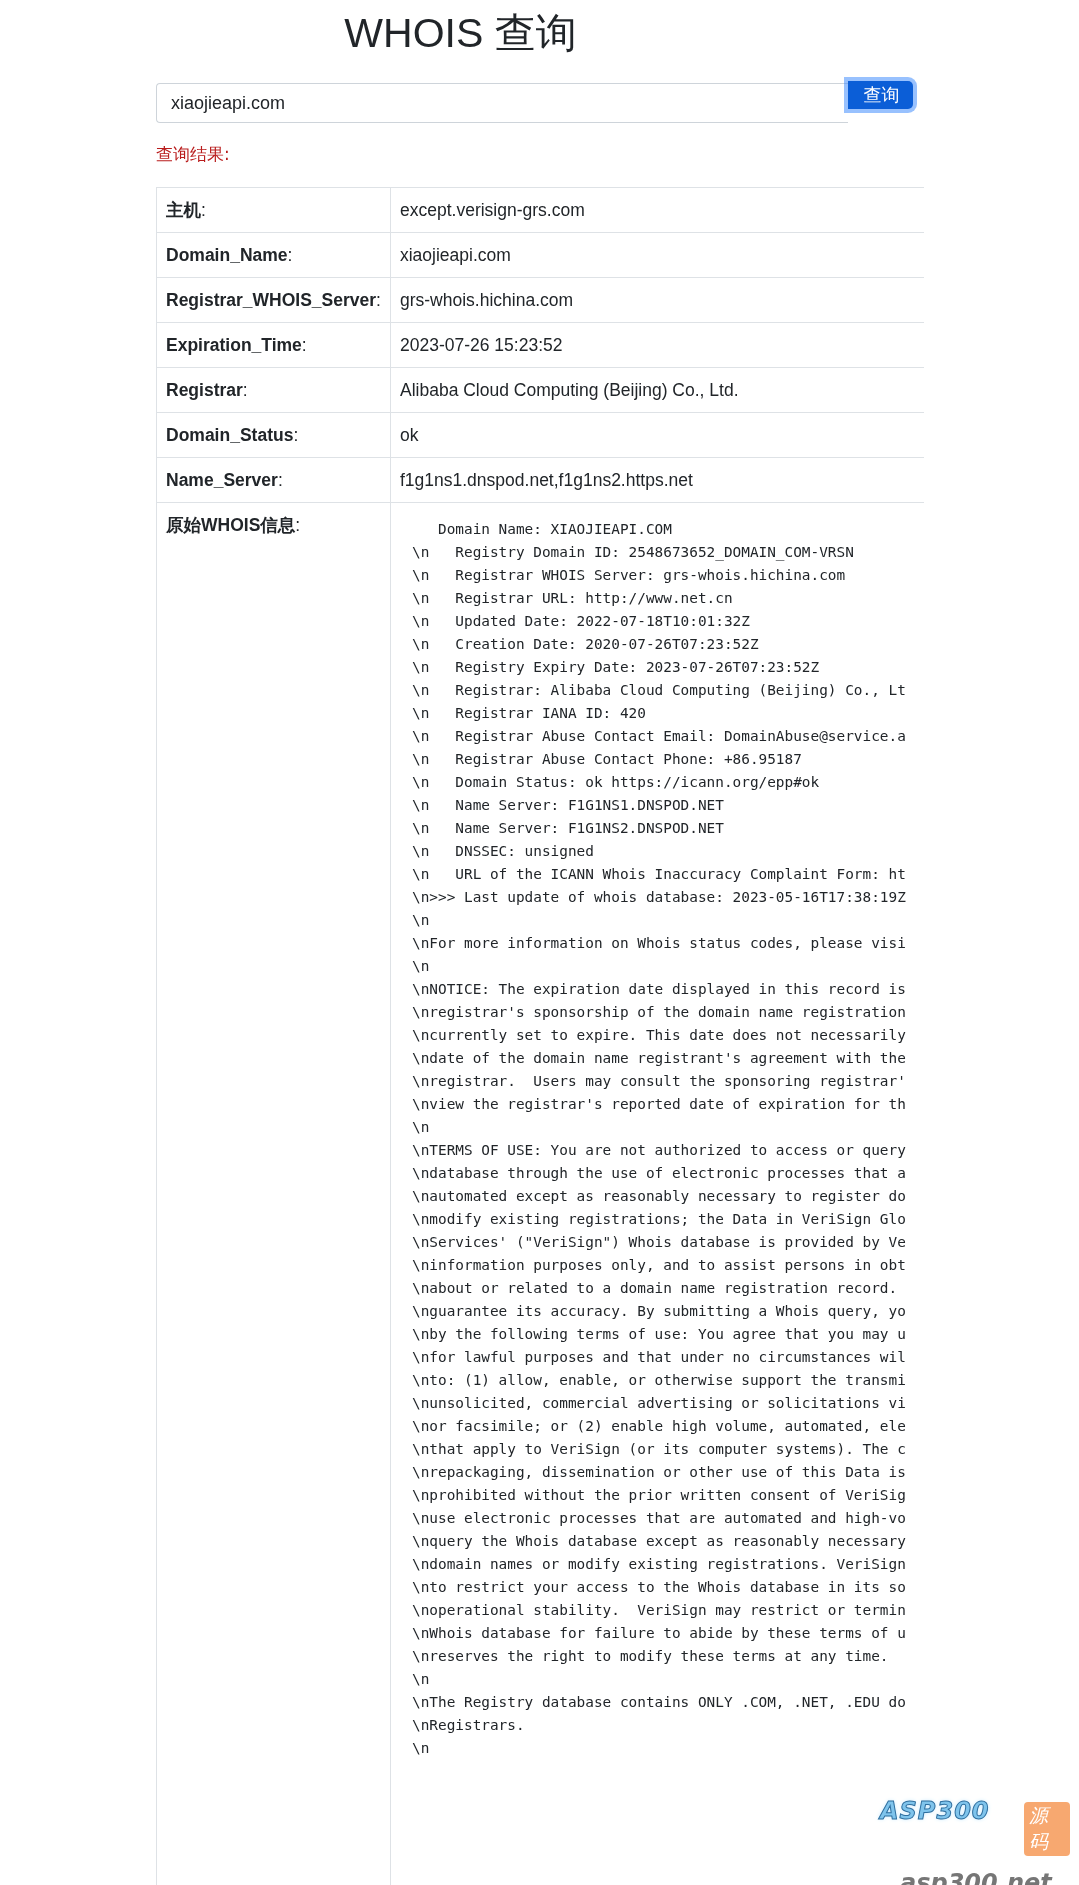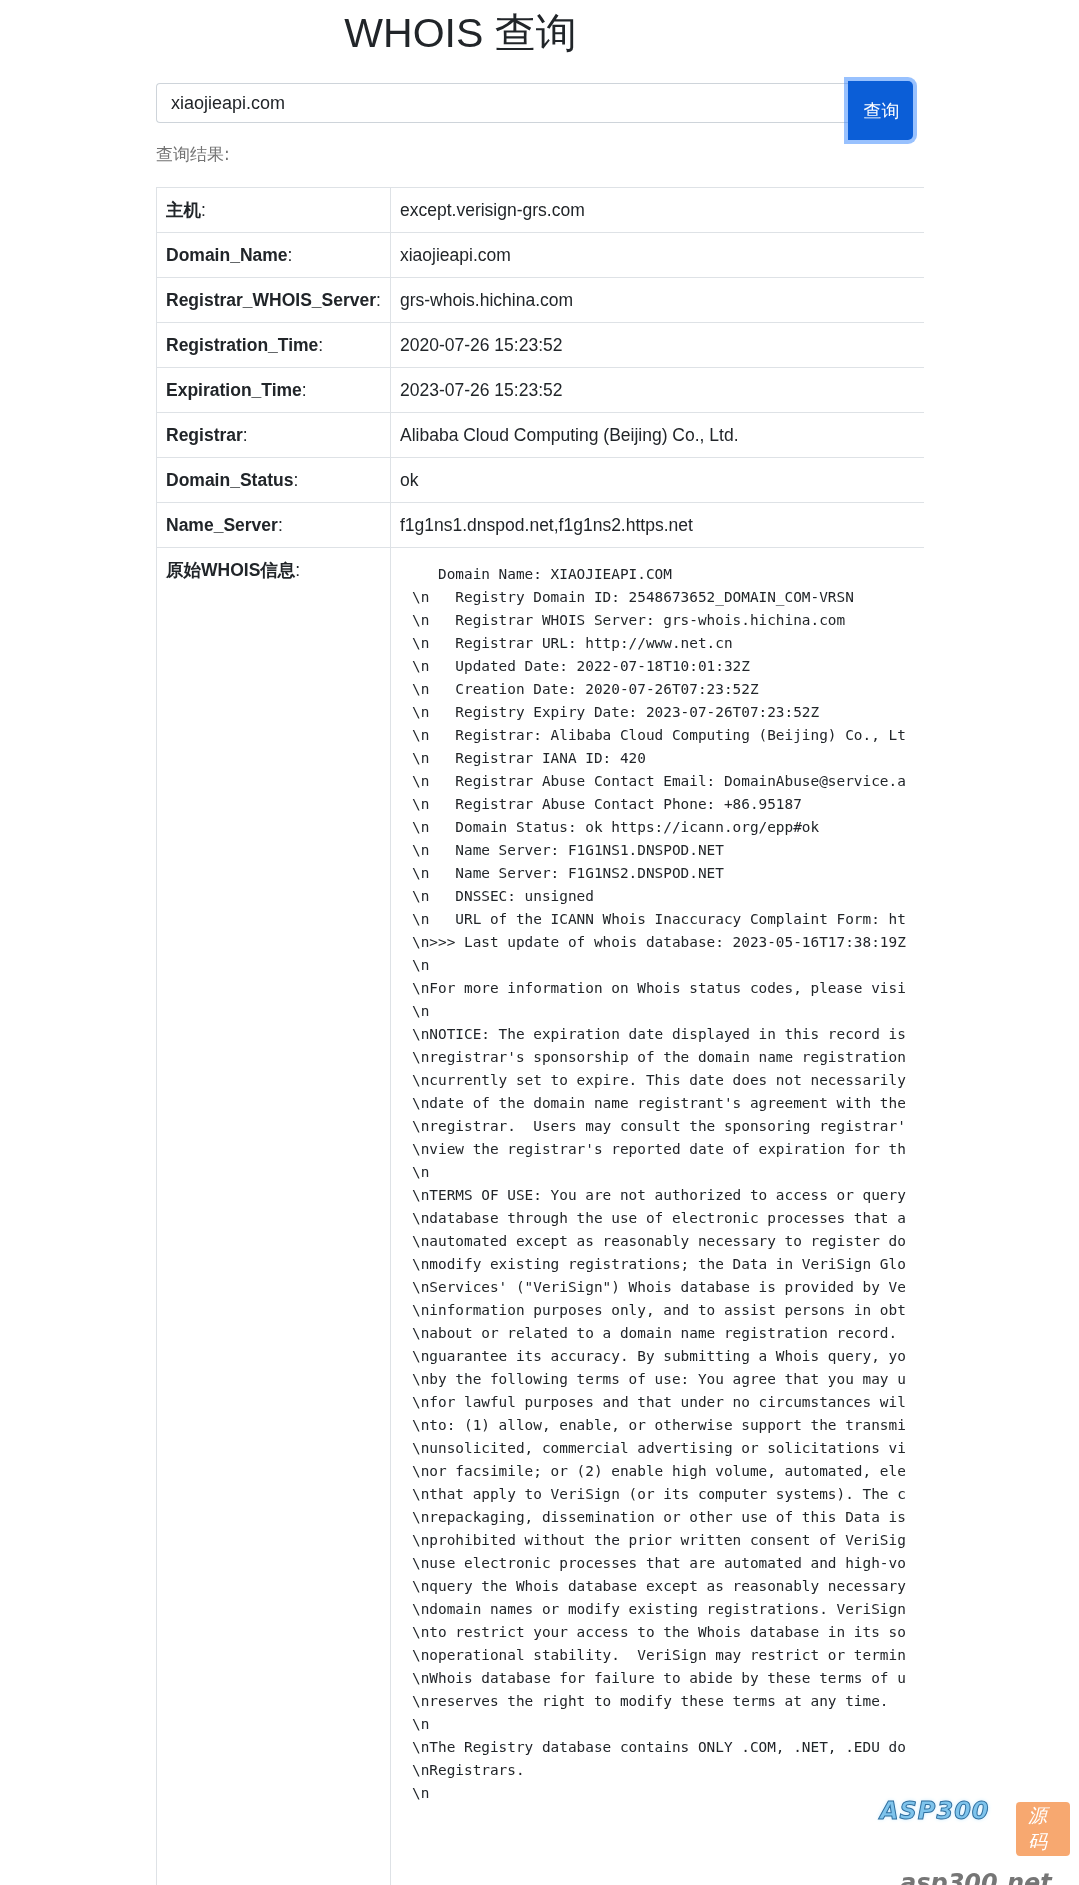--- a/index.html
+++ b/index.html
@@ -13,29 +13,29 @@
     font-family: "Liberation Sans", "DejaVu Sans", sans-serif;
   }
   .search-row { position: absolute; left: 156px; top: 83px; width: 757px; height: 42px; }
   .search-input {
     position: absolute; left: 0; top: 0; width: 692px; height: 40px; box-sizing: border-box;
     border: 1px solid #ced4da; border-right: none; border-radius: 4px 0 0 4px;
     padding: 0 14px; font-size: 18px; color: #212529; background: #fff; outline: none;
     font-family: "Liberation Sans", "DejaVu Sans", sans-serif;
   }
   .search-button {
-    position: absolute; left: 692px; top: -2px; width: 65px; height: 59px; box-sizing: border-box;
+    position: absolute; left: 692px; top: -2px; width: 65px; height: 28px; box-sizing: border-box;
     background: #0b5ed7; color: #fff; border: none; border-radius: 0 5px 5px 0;
     box-shadow: 0 0 0 4px rgba(49,132,253,0.5);
     font-size: 18px; cursor: pointer;
     font-family: "DejaVu Sans", sans-serif;
     padding-left: 8px;
   }
   .result-label {
-    position: absolute; left: 156px; top: 143px; font-size: 17px; color: #737373;
+    position: absolute; left: 156px; top: 143px; font-size: 17px; color: #b91c1c;
     font-family: "DejaVu Sans", sans-serif;
   }
   .table-wrap { position: absolute; left: 156px; top: 187px; width: 768px; overflow: hidden; }
   table { border-collapse: collapse; width: 900px; }
   td {
     border: 1px solid #dee2e6; vertical-align: top; font-size: 17.5px;
     padding: 0 9px; height: 44px; line-height: 44px; box-sizing: border-box;
   }
   td.key { width: 233px; font-weight: bold; color: #212529; }
   td.val { color: #212529; }
@@ -45,22 +45,22 @@
     margin: 12px; padding: 3px 0 0 0; font-family: "DejaVu Sans Mono", "Liberation Mono", monospace;
     font-size: 14.4px; line-height: 23px; color: #212529; white-space: pre; overflow: hidden;
   }
   .watermark { position: absolute; left: 880px; top: 1797px; width: 190px; height: 90px; }
   .wm-logo {
     position: absolute; left: 0; top: 0; font-size: 24px; font-weight: bold; font-style: italic;
     color: #7fc4ec; -webkit-text-stroke: 1px #2f6f9f; letter-spacing: 1px;
     font-family: "DejaVu Sans", sans-serif; text-shadow: 0 0 4px #bfe6ff;
   }
   .wm-badge {
-    position: absolute; left: 136px; top: 5px; background: #f7a870; color: #fff; font-size: 19px;
-    padding: 1px 12px; border-radius: 4px; font-style: italic; font-family: "DejaVu Sans", sans-serif;
+    position: absolute; left: 144px; top: 5px; background: #f7a870; color: #fff; font-size: 19px;
+    padding: 1px 5px; border-radius: 4px; font-style: italic; font-family: "DejaVu Sans", sans-serif;
   }
   .wm-url {
     position: absolute; left: 20px; top: 43px; font-size: 24px; font-weight: bold; font-style: italic;
     color: #767676; font-family: "DejaVu Sans", sans-serif; margin-top: 29px;
   }
 </style>
 </head>
 <body>
 
 <div class="title">WHOIS 查询</div>
@@ -81,24 +81,20 @@
         </tr>
         <tr>
           <td class="key"><span>Domain_Name</span><span class="colon">:</span></td>
           <td class="val">xiaojieapi.com</td>
         </tr>
         <tr>
           <td class="key"><span>Registrar_WHOIS_Server</span><span class="colon">:</span></td>
           <td class="val">grs-whois.hichina.com</td>
         </tr>
         <tr>
-          <td class="key"><span>Registration_Time</span><span class="colon">:</span></td>
-          <td class="val">2020-07-26 15:23:52</td>
-        </tr>
-        <tr>
           <td class="key"><span>Expiration_Time</span><span class="colon">:</span></td>
           <td class="val">2023-07-26 15:23:52</td>
         </tr>
         <tr>
           <td class="key"><span>Registrar</span><span class="colon">:</span></td>
           <td class="val">Alibaba Cloud Computing (Beijing) Co., Ltd.</td>
         </tr>
         <tr>
           <td class="key"><span>Domain_Status</span><span class="colon">:</span></td>
           <td class="val">ok</td>

